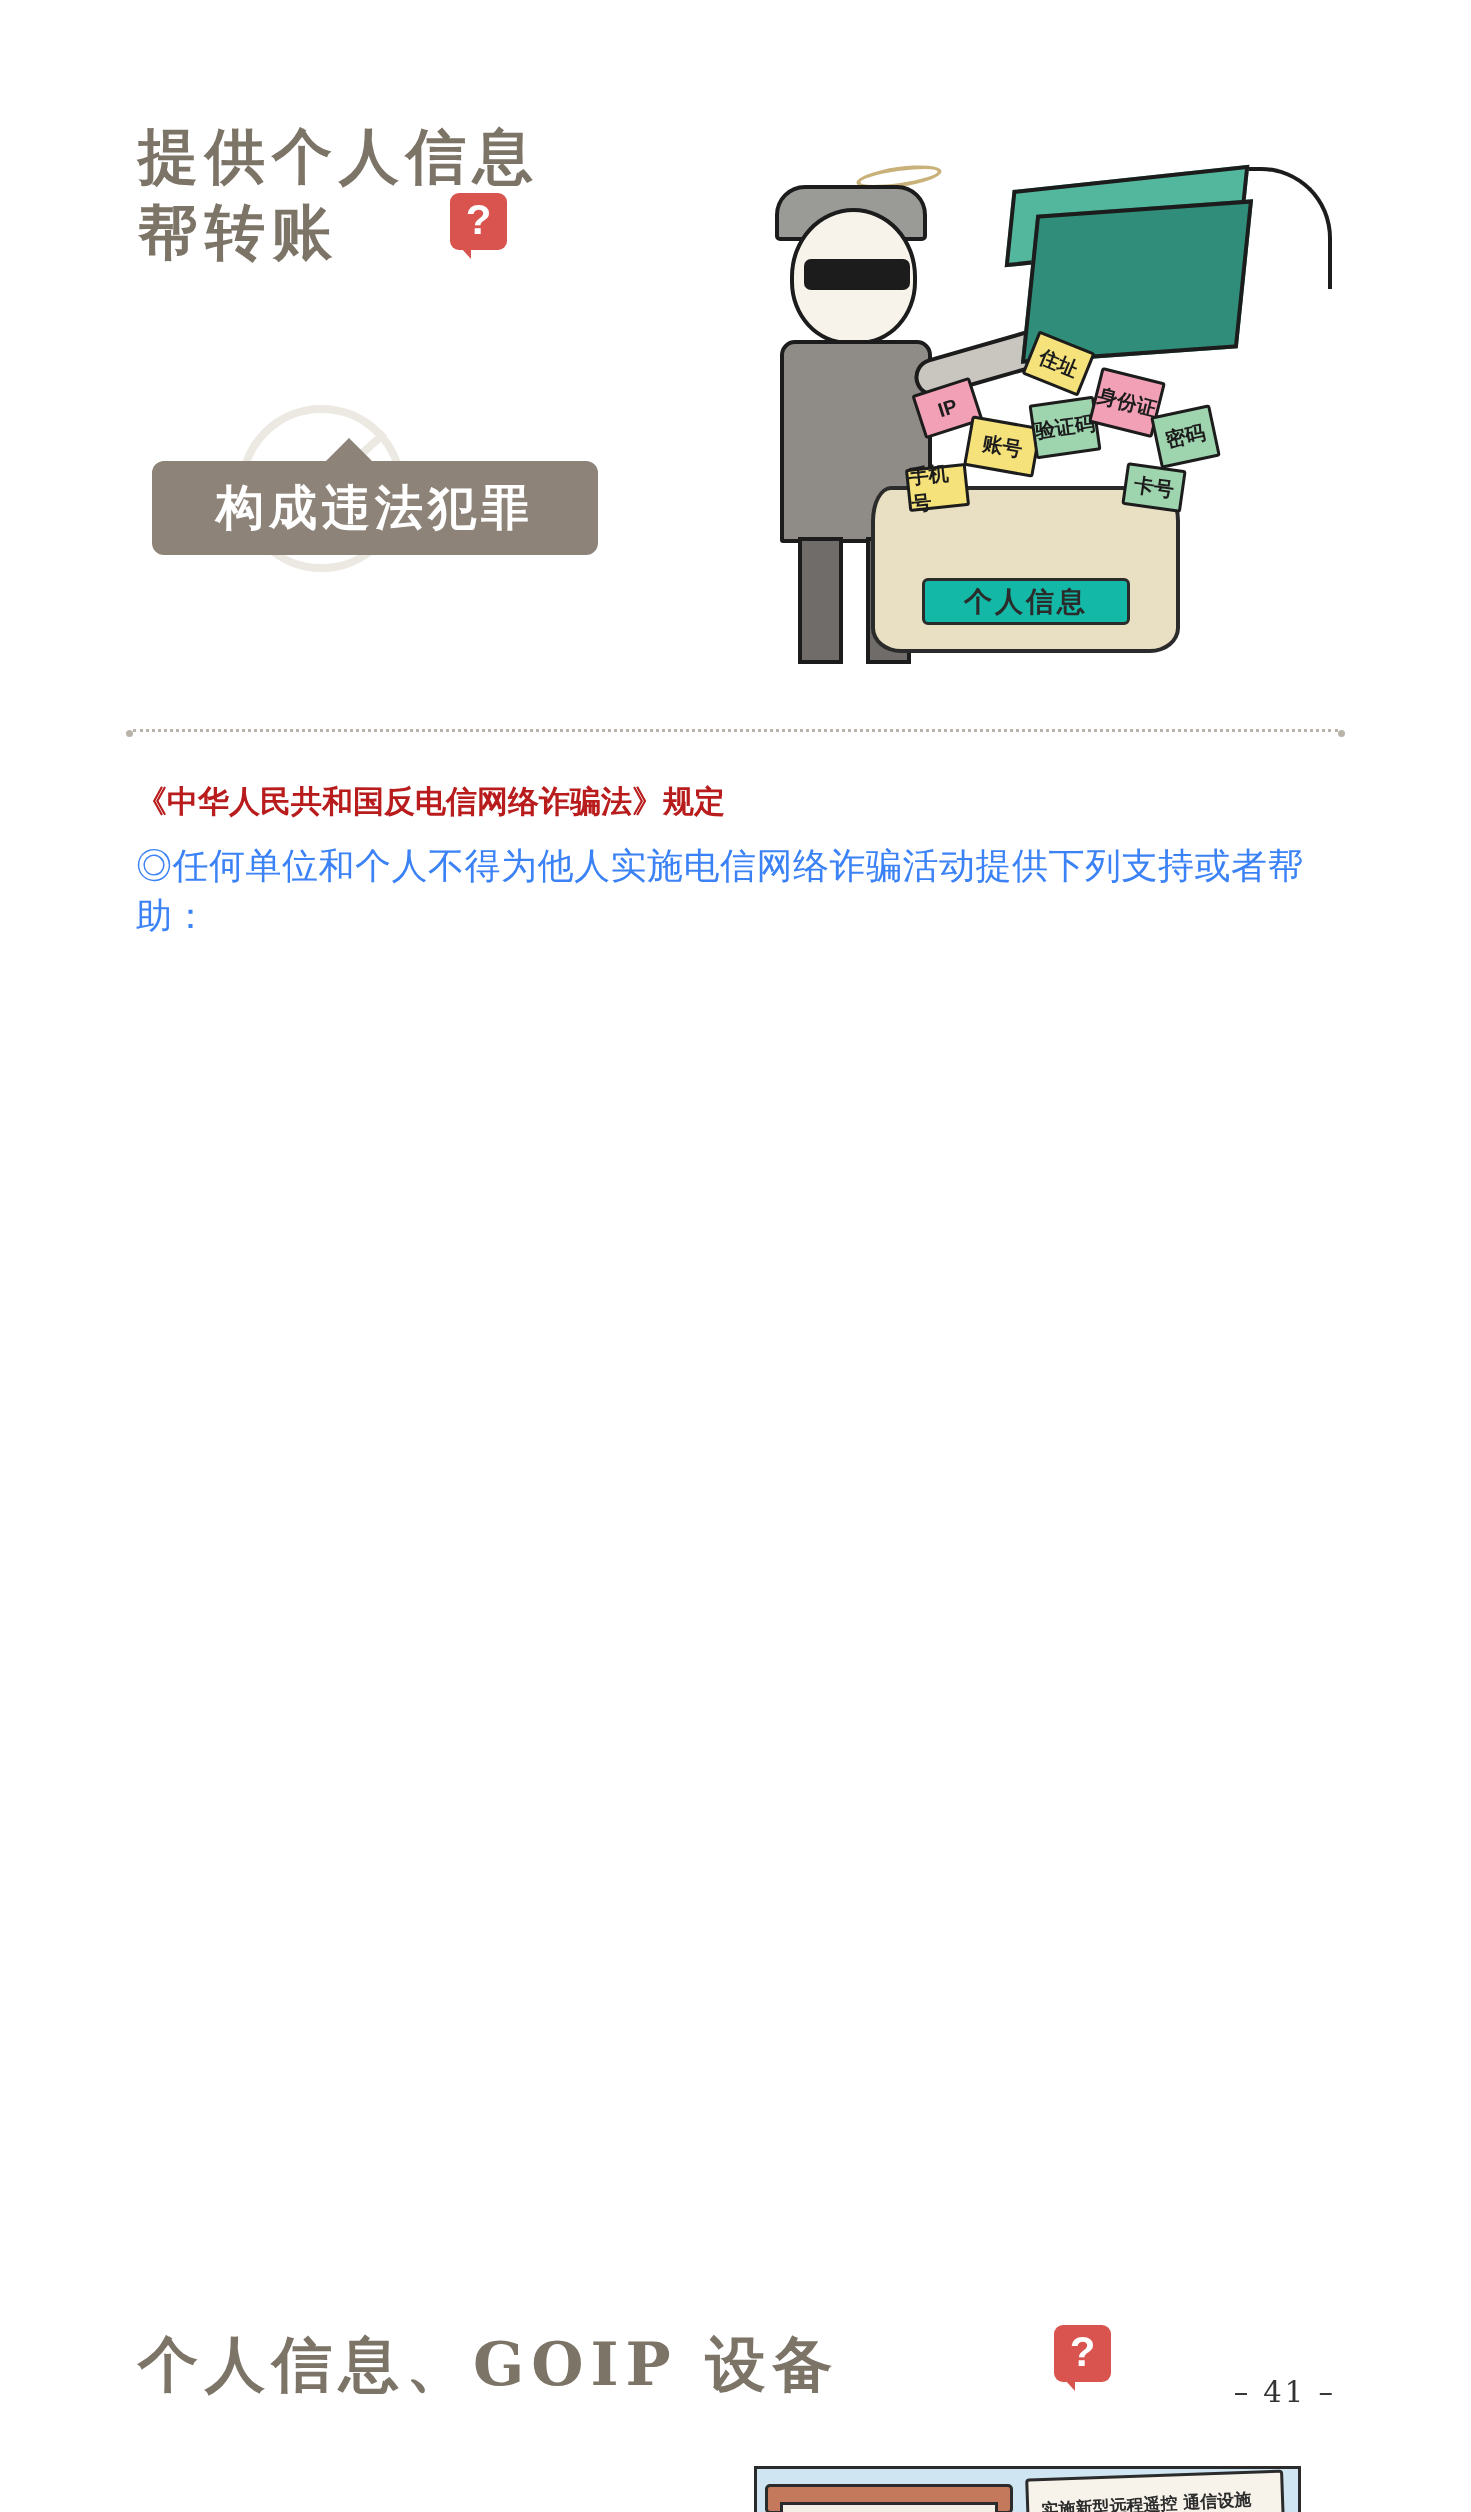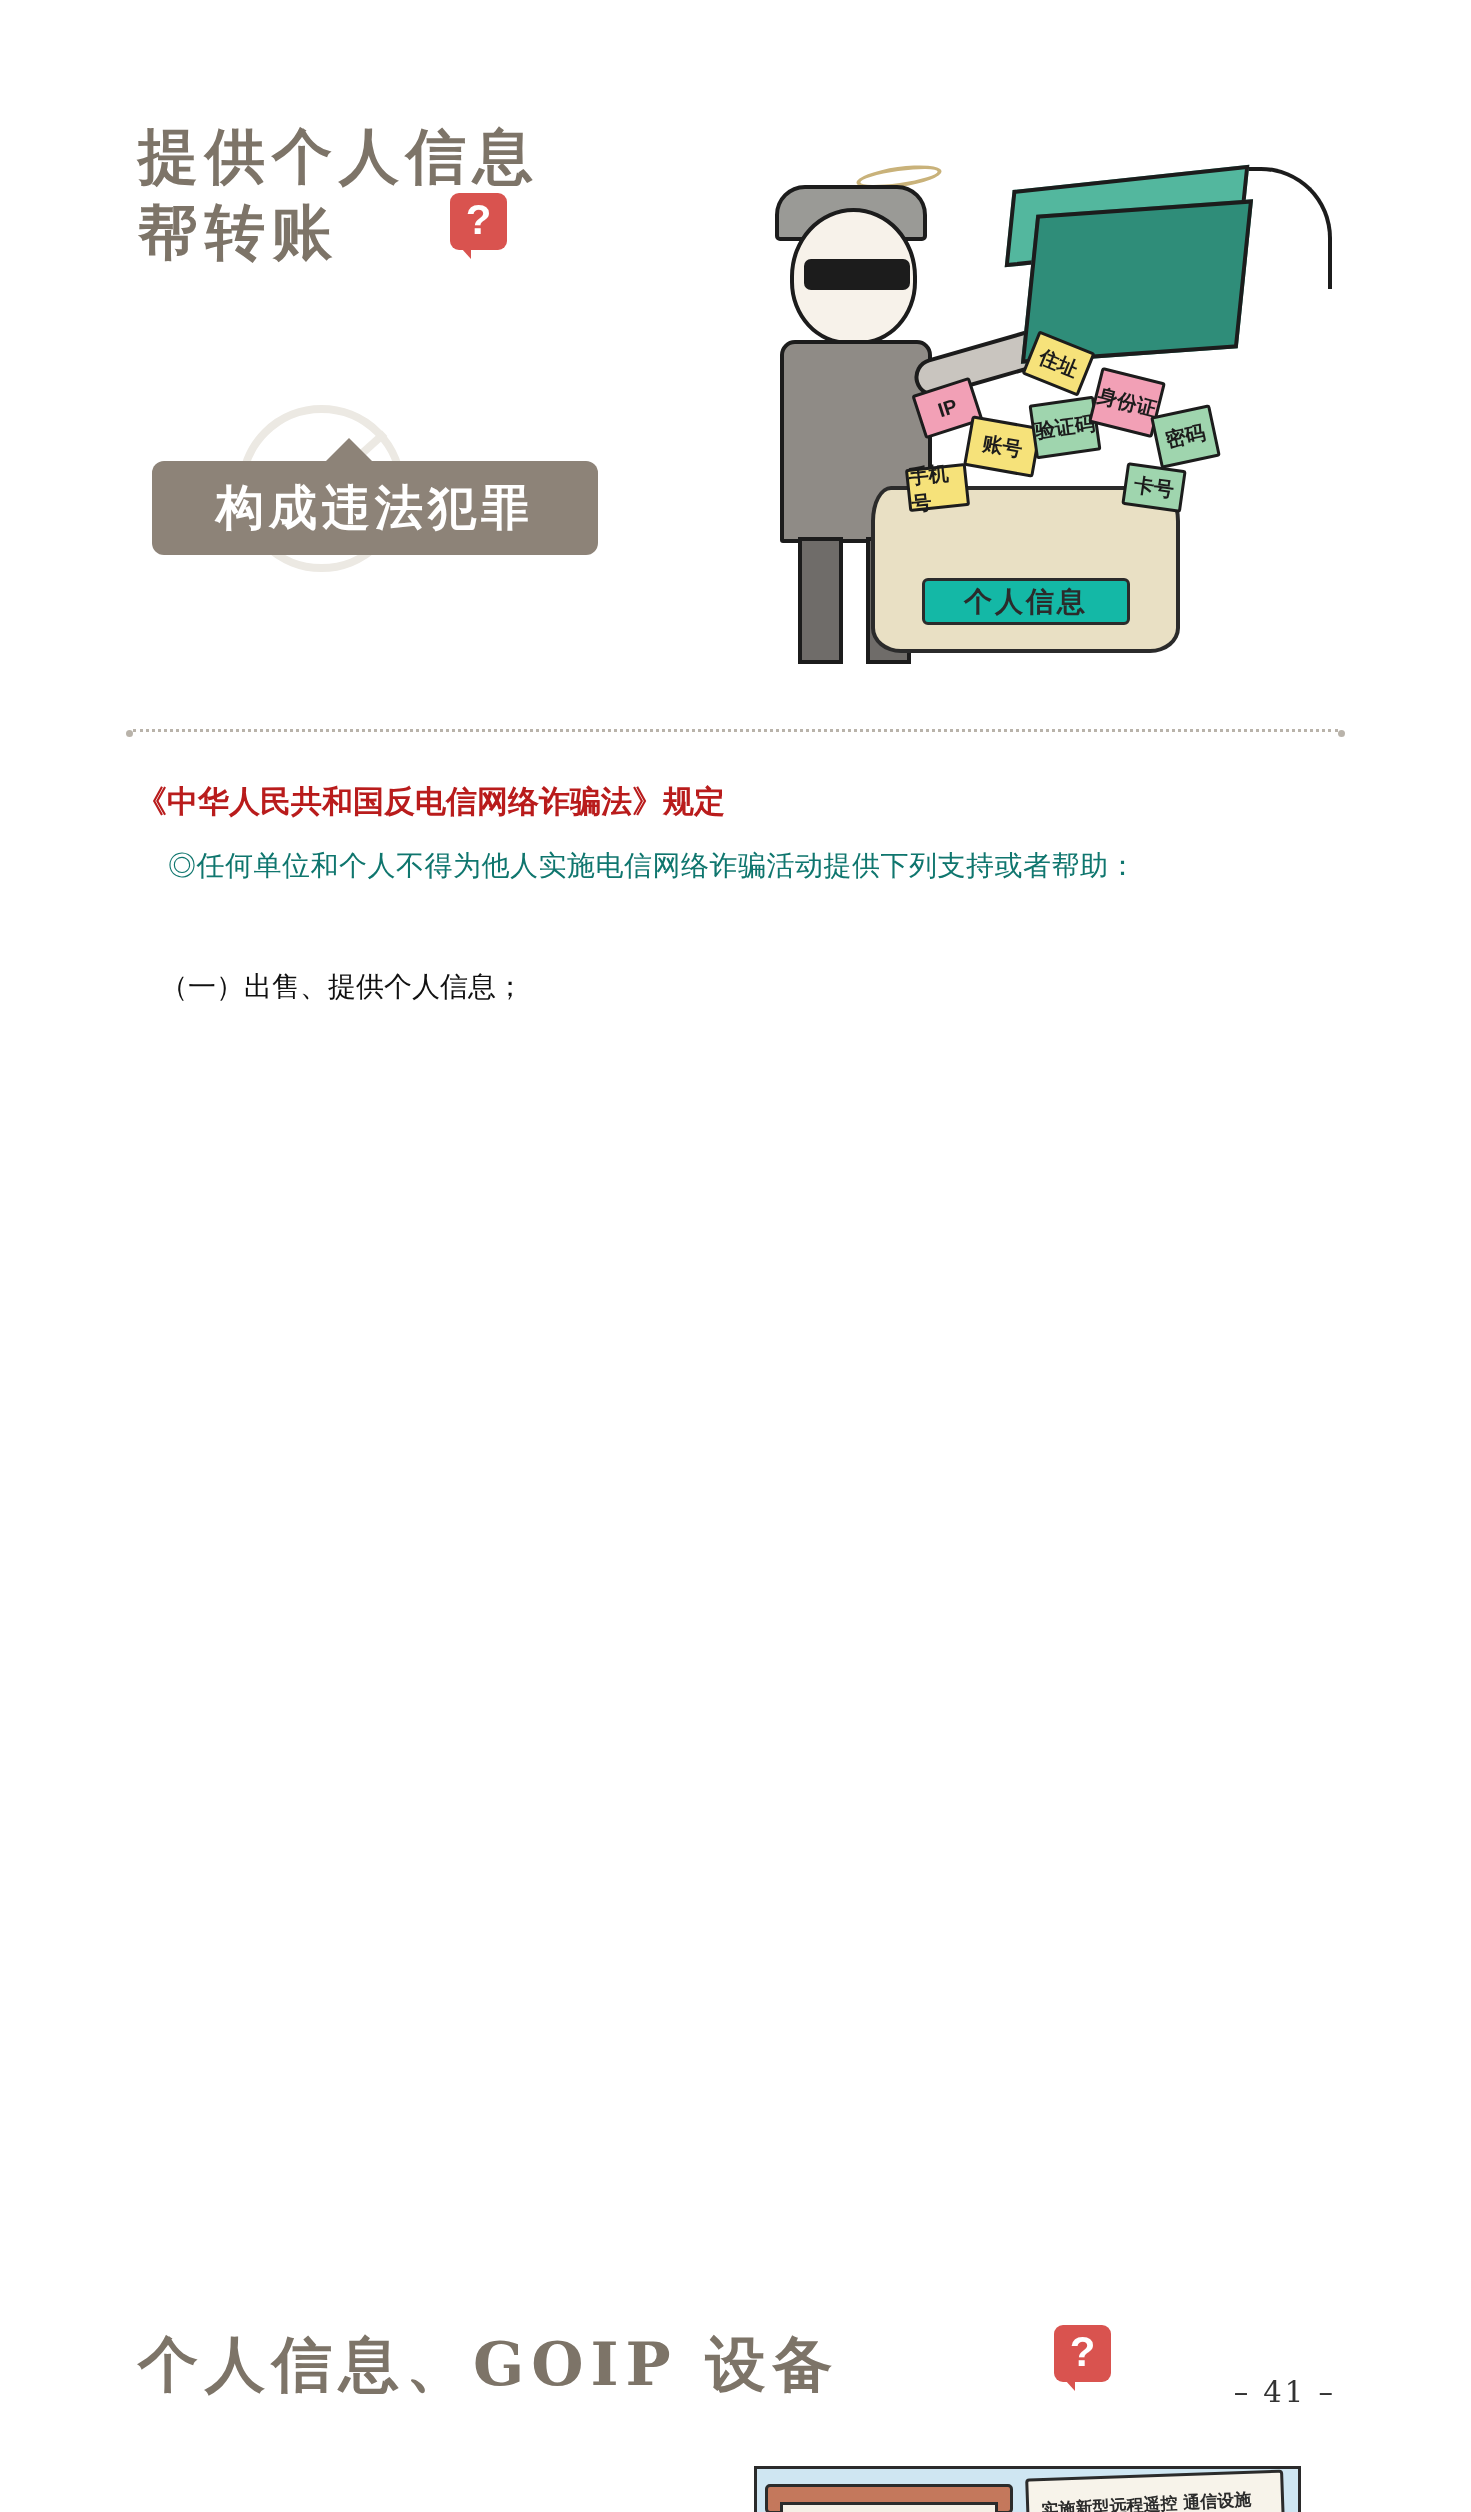--- a/index.html
+++ b/index.html
@@ -128,27 +128,26 @@
     font-weight: bold;
     font-size: 31px;
     color: #b91c1c;
     white-space: nowrap;
   }
   #s1-lawtitle { left: 136px; top: 715px; }
 
   .para {
     position: absolute;
     font-family: "Liberation Sans", sans-serif;
-    font-size: 28px;
+    font-size: 36px;
     line-height: 50px;
-    color: #0f766e;
+    color: #3b82f6;
     width: 1205px;
     left: 136px;
     letter-spacing: 0.5px;
-    margin-left: 32px;
   }
   .items {
     position: absolute;
     left: 136px;
     width: 1225px;
     font-family: "Liberation Sans", sans-serif;
     font-size: 28px;
     line-height: 60px;
     color: #111;
   }
@@ -391,21 +390,20 @@
     </div>
 
     <div class="divider" id="div-1">
       <span class="dot-end left"></span>
       <span class="dot-end right"></span>
     </div>
 
     <div class="law-title" id="s1-lawtitle">《中华人民共和国反电信网络诈骗法》规定</div>
     <div class="para" id="s1-lead">◎任何单位和个人不得为他人实施电信网络诈骗活动提供下列支持或者帮助：</div>
     <div class="items" id="s1-items">
-      <div class="item">（一）出售、提供个人信息；</div>
     </div>
   </div>
 
   <div id="section-2" class="section">
     <div class="heading" id="s2-title">个人信息、GOIP 设备</div>
     <div class="qmark" id="s2-qmark">?</div>
 
     <div id="illus-2">
       <div class="sky"></div>
 

